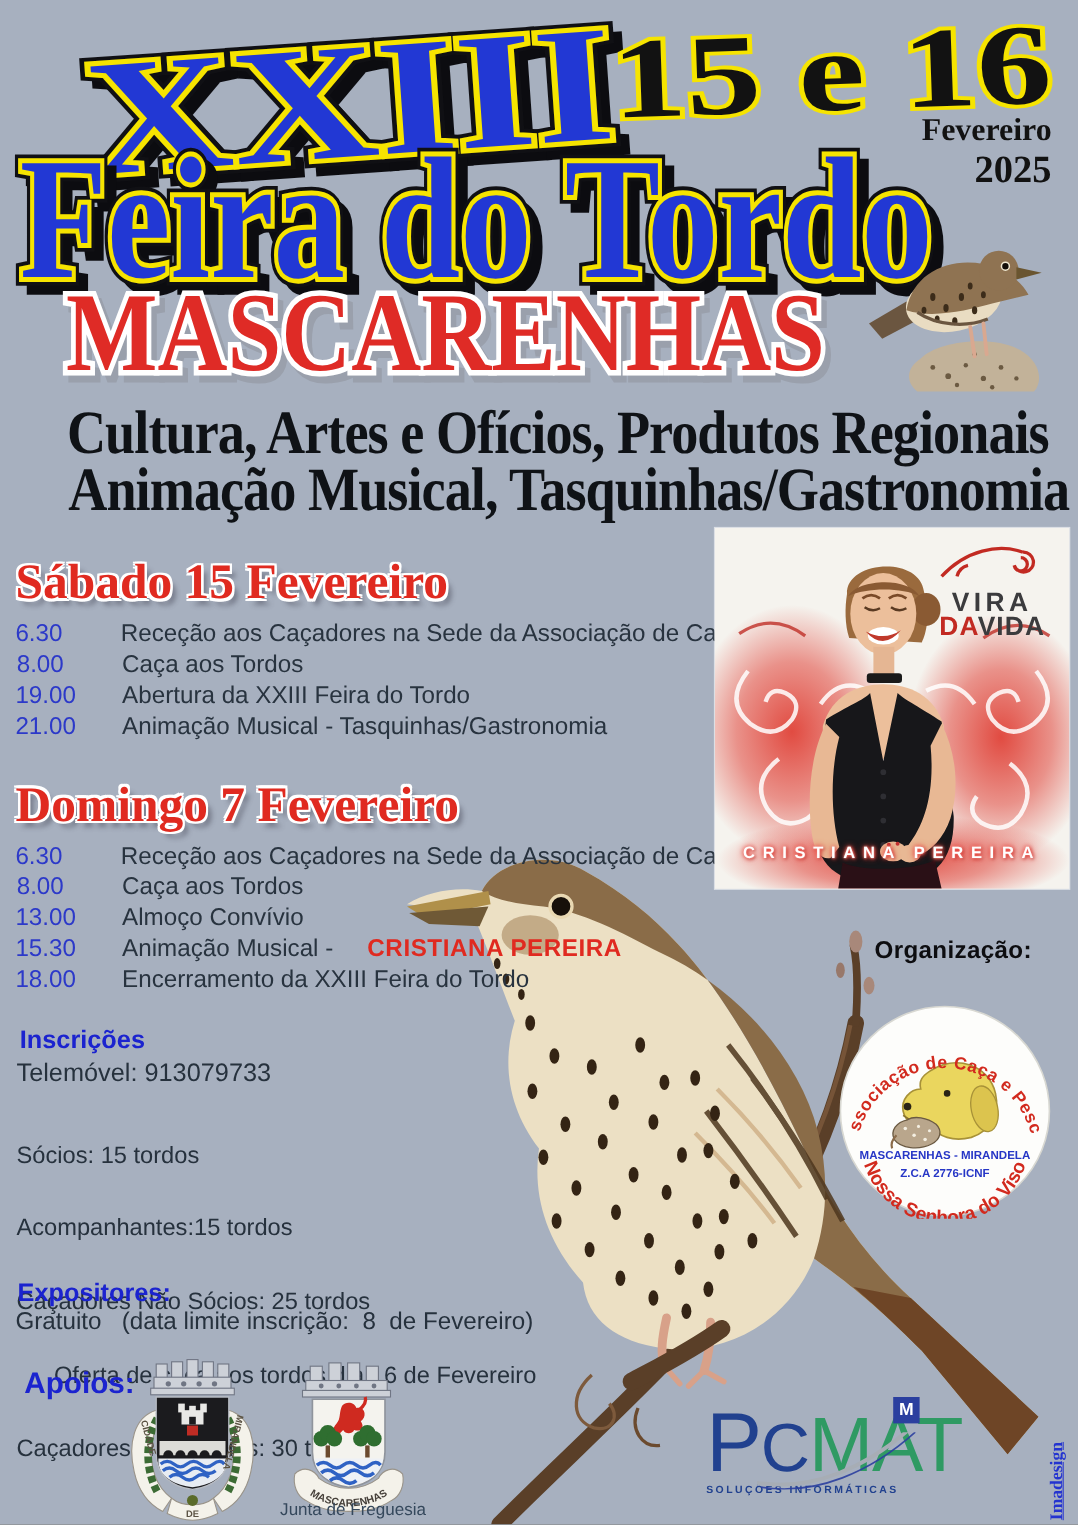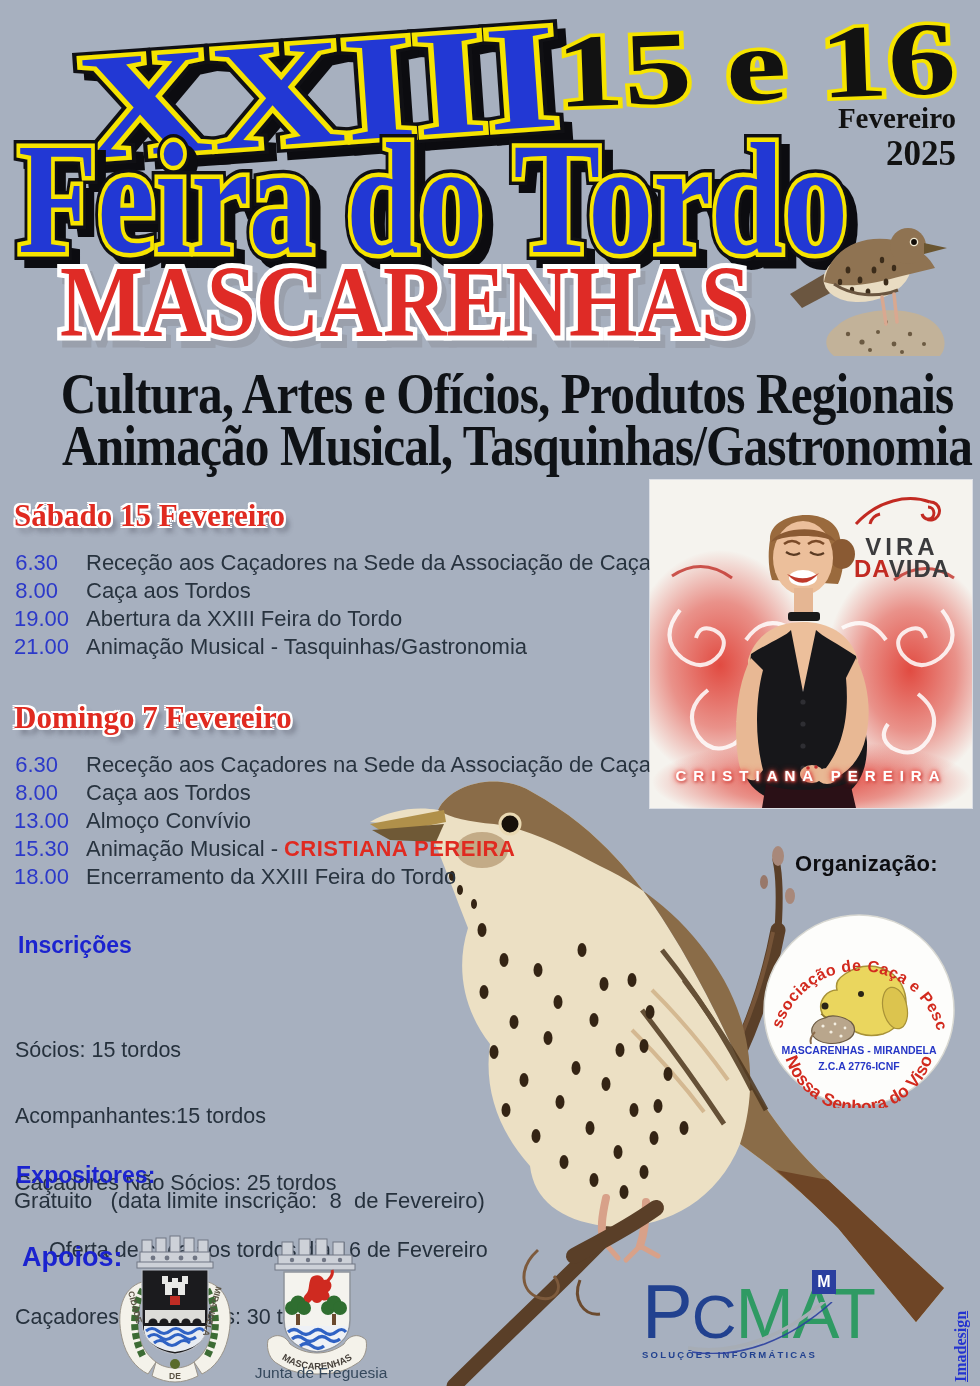--- a/index.html
+++ b/index.html
@@ -12,26 +12,26 @@
   .title-art{left:0;top:0;z-index:2;}
 
   
   .subtitle{left:0;top:368px;width:868px;text-align:center;z-index:2;
             font-family:"Liberation Serif",serif;font-weight:bold;color:#0f1216;}
   .subtitle .line{font-size:56px;line-height:52px;display:inline-block;
                   transform:scaleX(.88);transform-origin:center;letter-spacing:-1px;white-space:nowrap;}
 
   
   .sched{left:14px;width:640px;z-index:2;}
-  .sched-head{font-family:"Liberation Serif",serif;font-weight:bold;font-size:31px;line-height:48px;
+  .sched-head{font-family:"Liberation Serif",serif;font-weight:bold;font-size:45px;line-height:48px;
     color:#e02a20;letter-spacing:0;
     text-shadow:-2px -2px 0 #fff,2px -2px 0 #fff,-2px 2px 0 #fff,2px 2px 0 #fff,
-                0 -2px 0 #fff,0 2px 0 #fff,-2px 0 0 #fff,2px 0 0 #fff,5px 6px 5px rgba(60,60,75,.45);}
+                0 -2px 0 #fff,0 2px 0 #fff,-2px 0 0 #fff,2px 0 0 #fff,5px 6px 5px rgba(60,60,75,.45);margin-top:13px;}
   .rows{margin-top:10px;}
-  .row{display:flex;align-items:baseline;height:28px;font-size:22px;}
+  .row{display:flex;align-items:baseline;height:28px;font-size:22px;gap:25px;}
   .row .t{width:44px;text-align:right;color:#2c39c9;}
   .row .d{margin-left:28px;color:#28333f;white-space:nowrap;}
   .row .hl{color:#e02a20;font-weight:bold;letter-spacing:.5px;margin-left:6px;}
 
   
   .blue-head{color:#1b23cf;font-weight:bold;font-size:23px;z-index:2;}
   .dark-line{color:#26313d;font-size:22px;white-space:pre;z-index:2;}
   .insc-lines{line-height:22.3px;font-size:21.5px;color:#26313d;white-space:pre;}
   .insc-lines .ind{padding-left:34px;}
 
@@ -305,20 +305,21 @@
       </text>
       <text x="0" y="44" font-size="10.5" fill="#2636c6" text-anchor="middle">MASCARENHAS - MIRANDELA</text>
       <text x="0" y="60" font-size="10.5" fill="#2636c6" text-anchor="middle">Z.C.A 2776-ICNF</text>
       <text font-size="17.5" fill="#d22a1e">
         <textPath href="#arcBot" startOffset="50%" text-anchor="middle">Nossa Senhora do Viso</textPath>
       </text>
     </g>
   </svg>
 
   <div class="abs blue-head" style="left:18px;top:932px;text-align:right;">Inscrições</div>
+  <div class="abs dark-line" style="left:15px;top:962px;font-size:23px;">Telemóvel: 913079733</div>
   <div class="abs insc-lines" style="left:15px;top:994px;z-index:2;">
     <div>Sócios: 15 tordos</div>
     <div>Acompanhantes:15 tordos</div>
     <div>Caçadores Não Sócios: 25 tordos</div>
     <div class="ind">Oferta de caça aos tordos dia 16 de Fevereiro</div>
     <div>Caçadores Não Sócios: 30 tordos</div>
     
   </div>
 
   <div class="abs blue-head" style="left:16px;top:1162px;">Expositores:</div>

